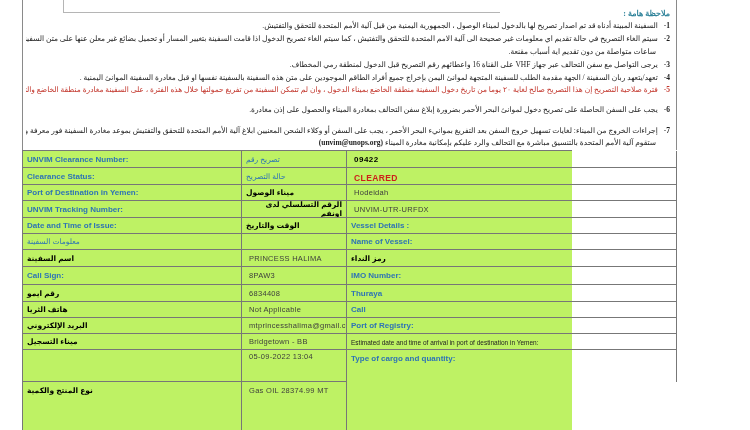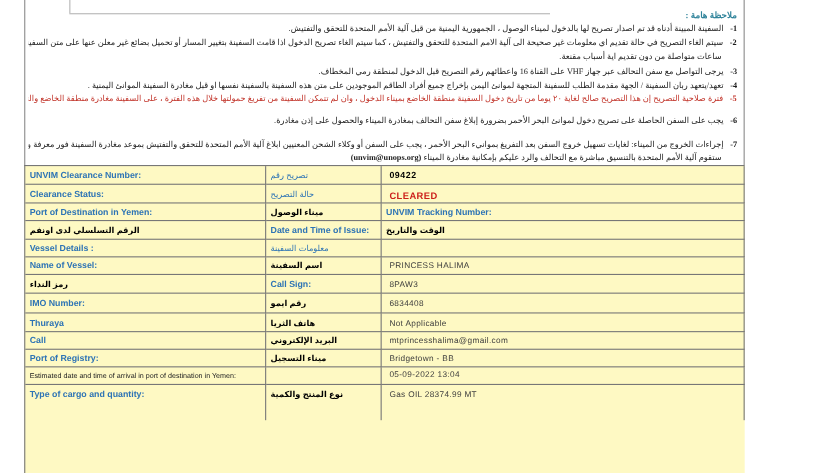--- a/index.html
+++ b/index.html
@@ -19,26 +19,26 @@
     font-family:"Liberation Serif","DejaVu Serif",serif;
     font-size:7.5px;color:#1c1c1c;line-height:11px;
   }
   .note-header{font-weight:bold;color:#31849B;font-size:8px;}
   .note-red{color:#C2352B;}
   .note-cont{right:20px;text-align:right;}
   .note-line .n{margin-left:6px;font-weight:bold;}
   .email-bold{font-weight:bold;direction:ltr;unicode-bidi:embed;}
   
   .tbl{
-    position:absolute;left:22px;top:150px;width:655px;
+    position:absolute;left:22px;top:150px;width:550px;
     display:grid;box-sizing:border-box;
     grid-template-columns:219px 105px 330px;
     grid-template-rows:17px 17px 16px 17px 16px 16px 17px 18px 17px 16px 16px 16px 32px 49px;
     border-top:1px solid #777;border-left:1px solid #777;
-    background:#fef9c3;
+    background:#bef264;
   }
   .cell{
     box-sizing:border-box;border-right:1px solid #777;border-bottom:1px solid #777;
     display:flex;align-items:center;padding:1px 4px;overflow:hidden;
   }
   .en{color:#2E74B5;font-weight:bold;font-size:8px;}
   .ar{direction:rtl;justify-content:flex-end;
       font-family:"Liberation Sans","DejaVu Sans",sans-serif;font-size:7.5px;}
   .ar-blue{color:#2E74B5;}
   .ar-bold{color:#000;font-weight:bold;}
@@ -74,23 +74,25 @@
   <div class="cell en">UNVIM Clearance Number:</div>
   <div class="cell ar ar-blue">تصريح رقم</div>
   <div class="cell val v-num">09422</div>
 
   <div class="cell en">Clearance Status:</div>
   <div class="cell ar ar-blue">حالة التصريح</div>
   <div class="cell val v-cleared">CLEARED</div>
 
   <div class="cell en">Port of Destination in Yemen:</div>
   <div class="cell ar ar-bold">ميناء الوصول</div>
+  <div class="cell val">Hodeidah</div>
 
   <div class="cell en">UNVIM Tracking Number:</div>
   <div class="cell ar ar-bold">الرقم التسلسلي لدى اونفم</div>
+  <div class="cell val">UNVIM-UTR-URFDX</div>
 
   <div class="cell en">Date and Time of Issue:</div>
   <div class="cell ar ar-bold">الوقت والتاريخ</div>
 
   <div class="cell en">Vessel Details :</div>
   <div class="cell ar ar-blue">معلومات السفينة</div>
   <div class="cell val"></div>
 
   <div class="cell en">Name of Vessel:</div>
   <div class="cell ar ar-bold">اسم السفينة</div>

